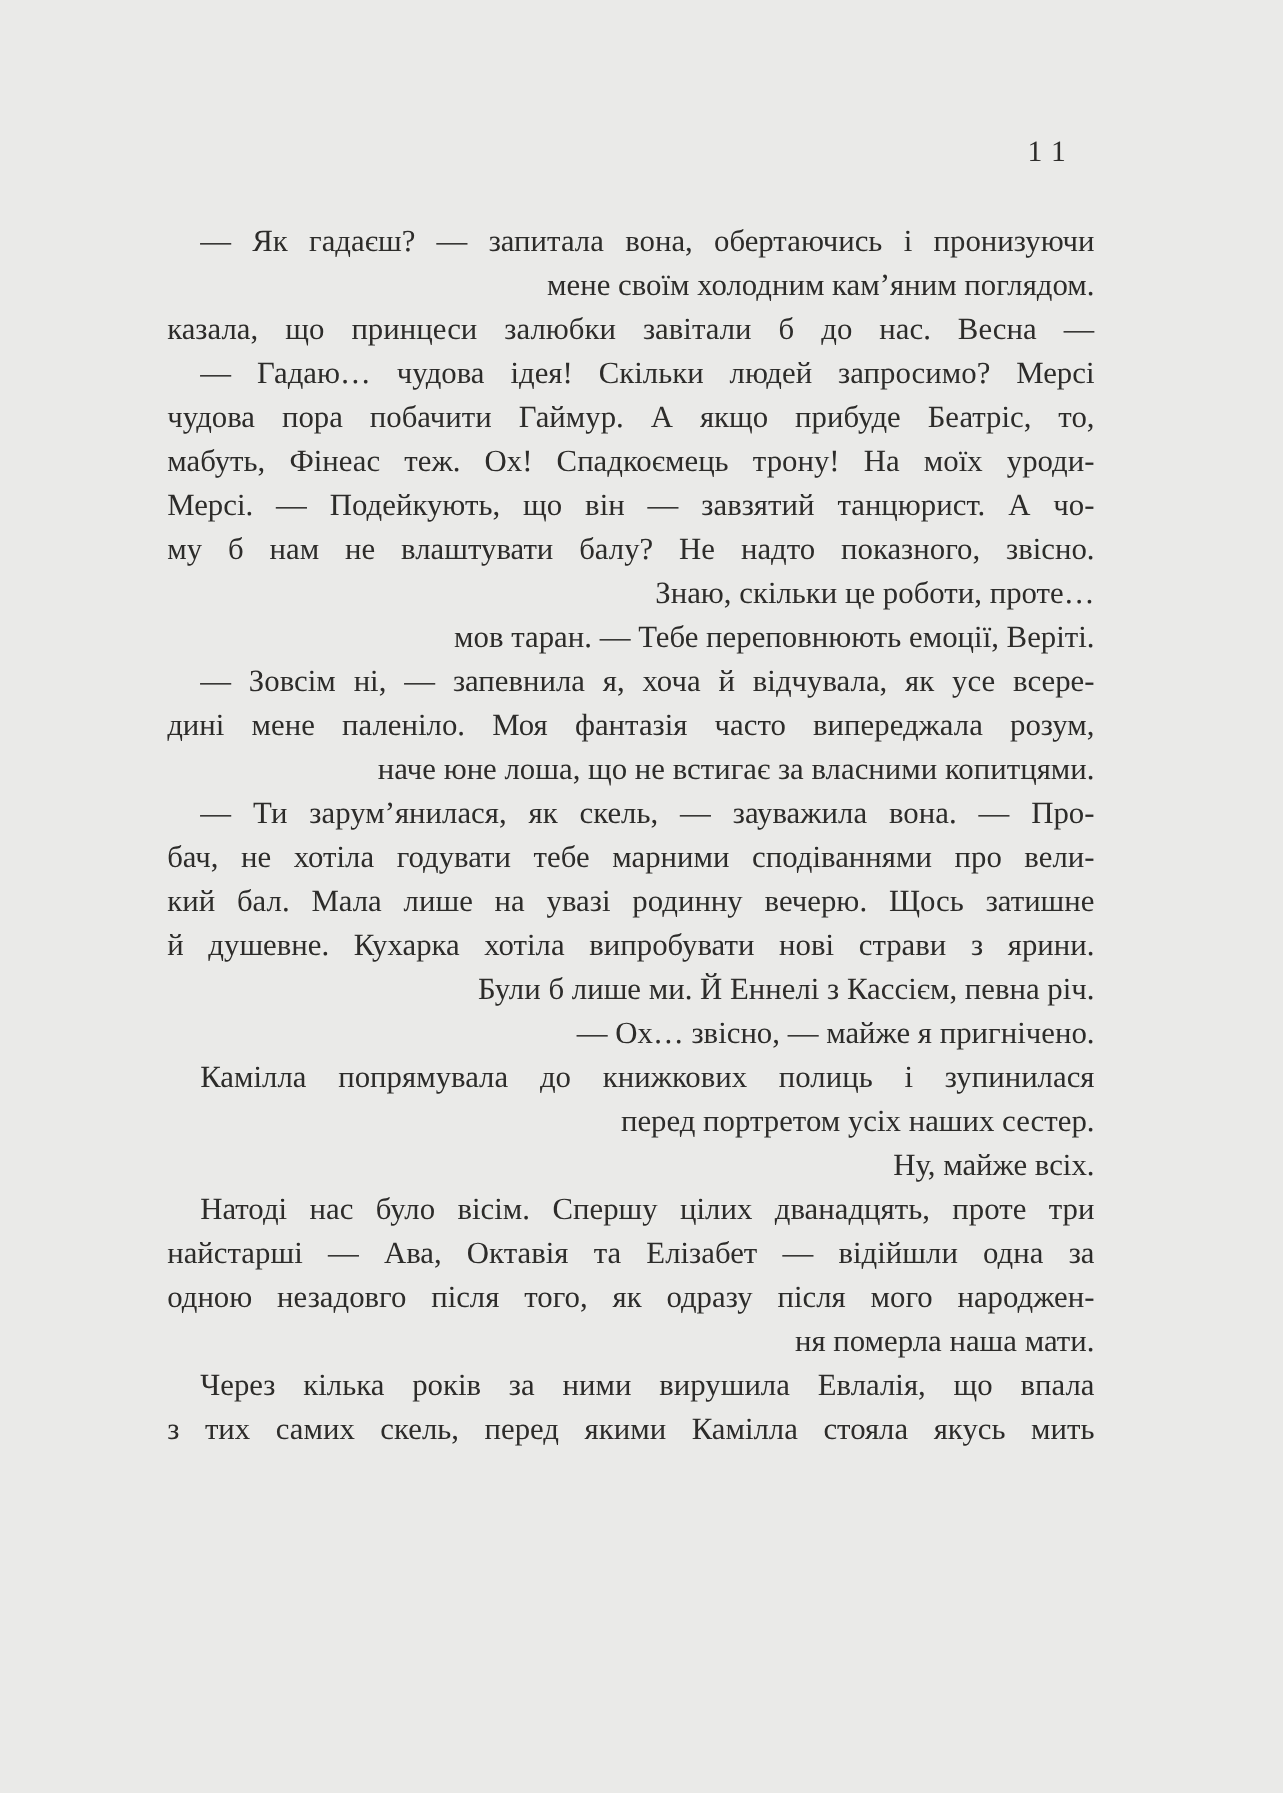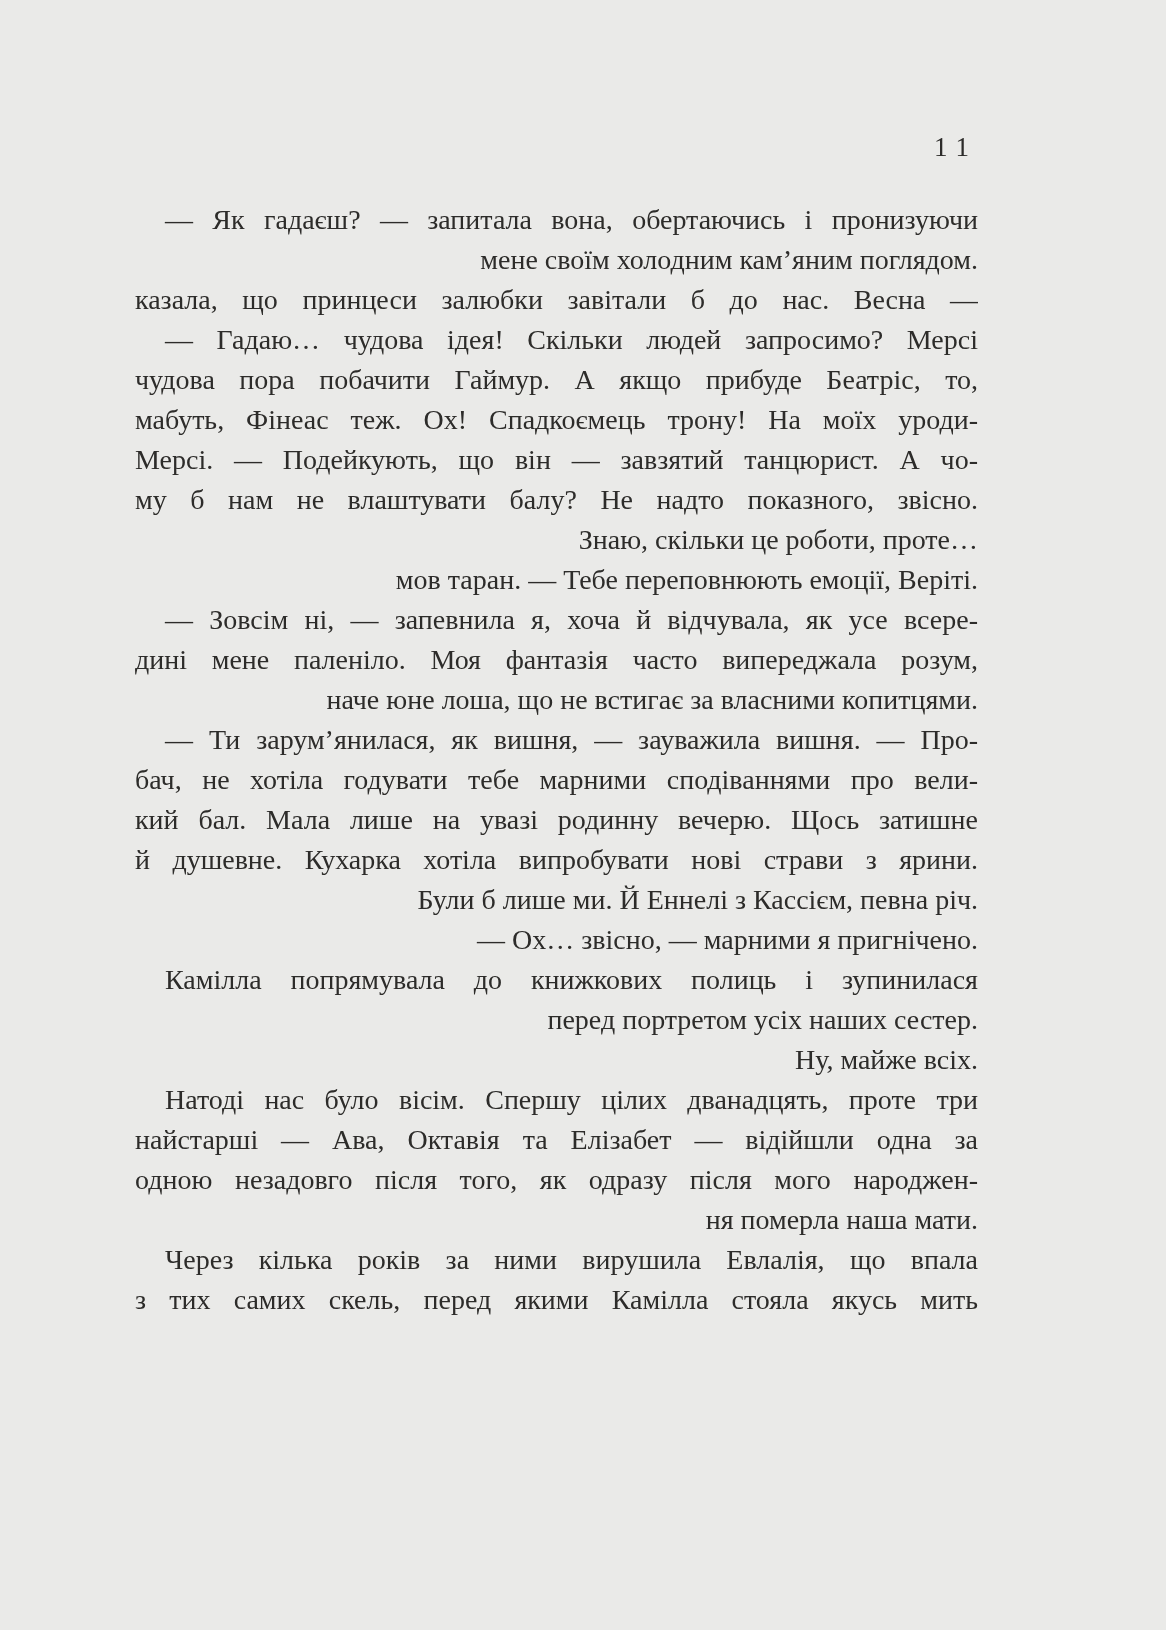--- a/index.html
+++ b/index.html
@@ -10,32 +10,32 @@
     position: relative;
     width: 1166px;
     height: 1630px;
     background: #eaeae8;
     font-family: "Liberation Serif", "DejaVu Serif", serif;
     color: #2d2c2a;
     overflow: hidden;
   }
   .page-number {
     position: absolute;
-    top: 132px;
+    top: 122px;
     left: 135px;
     width: 843px;
     text-align: right;
     font-size: 27px;
     letter-spacing: 9px;
     color: #2d2c2a;
   }
   .text-block {
     position: absolute;
     top: 200px;
-    left: 135px;
+    left: 152px;
     width: 843px;
   }
   .line {
     height: 40px;
     line-height: 40px;
     font-size: 28px;
     overflow: hidden;
     text-align: right;
     white-space: nowrap;
   }
@@ -65,26 +65,26 @@
       <div class="line first just">— Гадаю… чудова ідея! Скільки людей запросимо? Мерсі</div>
       <div class="line just">чудова пора побачити Гаймур. А якщо прибуде Беатріс, то,</div>
       <div class="line just">мабуть, Фінеас теж. Ох! Спадкоємець трону! На моїх уроди-</div>
       <div class="line just">Мерсі. — Подейкують, що він — завзятий танцюрист. А чо-</div>
       <div class="line just">му б нам не влаштувати балу? Не надто показного, звісно.</div>
       <div class="line">Знаю, скільки це роботи, проте…</div>
       <div class="line">мов таран. — Тебе переповнюють емоції, Веріті.</div>
       <div class="line first just">— Зовсім ні, — запевнила я, хоча й відчувала, як усе всере-</div>
       <div class="line just">дині мене паленіло. Моя фантазія часто випереджала розум,</div>
       <div class="line">наче юне лоша, що не встигає за власними копитцями.</div>
-      <div class="line first just">— Ти зарум’янилася, як вишня, — зауважила вишня. — Про-</div>
+      <div class="line first just">— Ти зарум’янилася, як скель, — зауважила вона. — Про-</div>
       <div class="line just">бач, не хотіла годувати тебе марними сподіваннями про вели-</div>
       <div class="line just">кий бал. Мала лише на увазі родинну вечерю. Щось затишне</div>
       <div class="line just">й душевне. Кухарка хотіла випробувати нові страви з ярини.</div>
       <div class="line">Були б лише ми. Й Еннелі з Кассієм, певна річ.</div>
-      <div class="line first">— Ох… звісно, — марними я пригнічено.</div>
+      <div class="line first">— Ох… звісно, — майже я пригнічено.</div>
       <div class="line first just">Камілла попрямувала до книжкових полиць і зупинилася</div>
       <div class="line">перед портретом усіх наших сестер.</div>
       <div class="line first">Ну, майже всіх.</div>
       <div class="line first just">Натоді нас було вісім. Спершу цілих дванадцять, проте три</div>
       <div class="line just">найстарші — Ава, Октавія та Елізабет — відійшли одна за</div>
       <div class="line just">одною незадовго після того, як одразу після мого народжен-</div>
       <div class="line">ня померла наша мати.</div>
       <div class="line first just">Через кілька років за ними вирушила Евлалія, що впала</div>
       <div class="line just">з тих самих скель, перед якими Камілла стояла якусь мить</div>
     </div>

